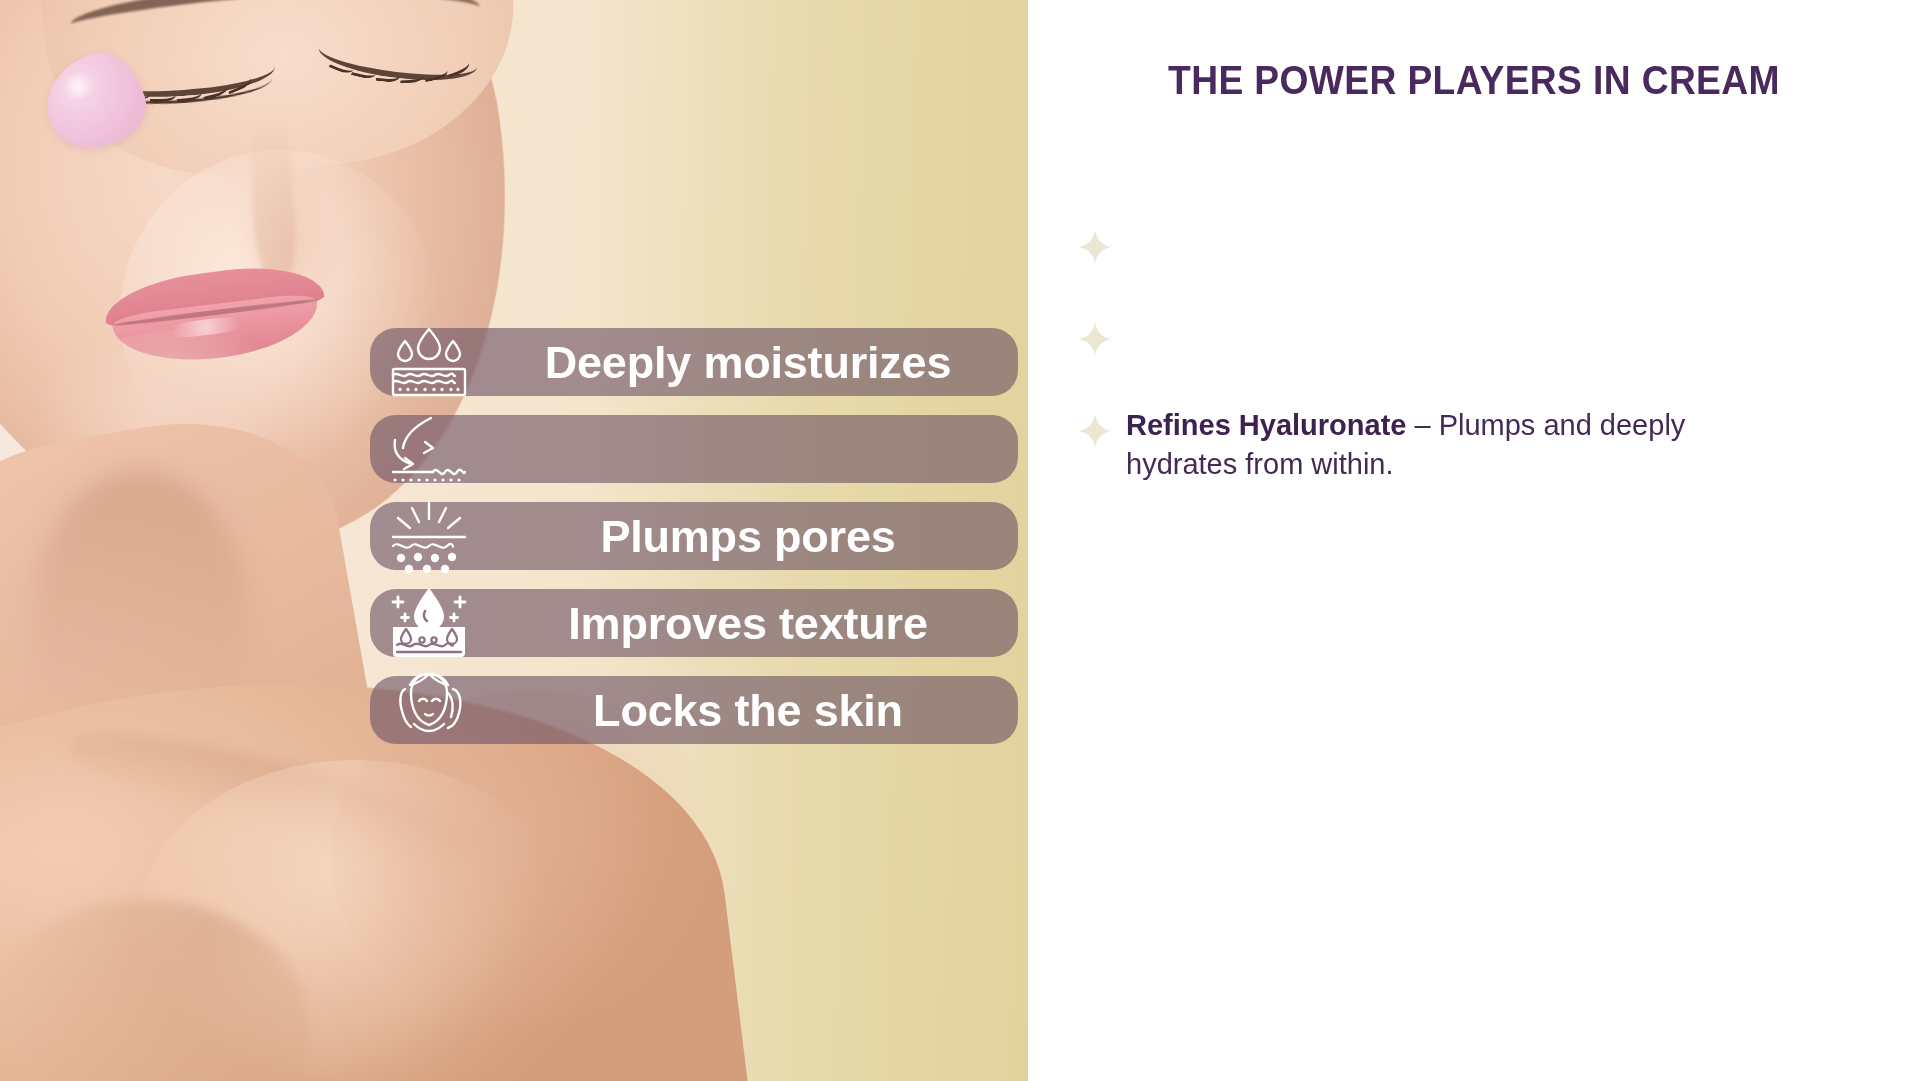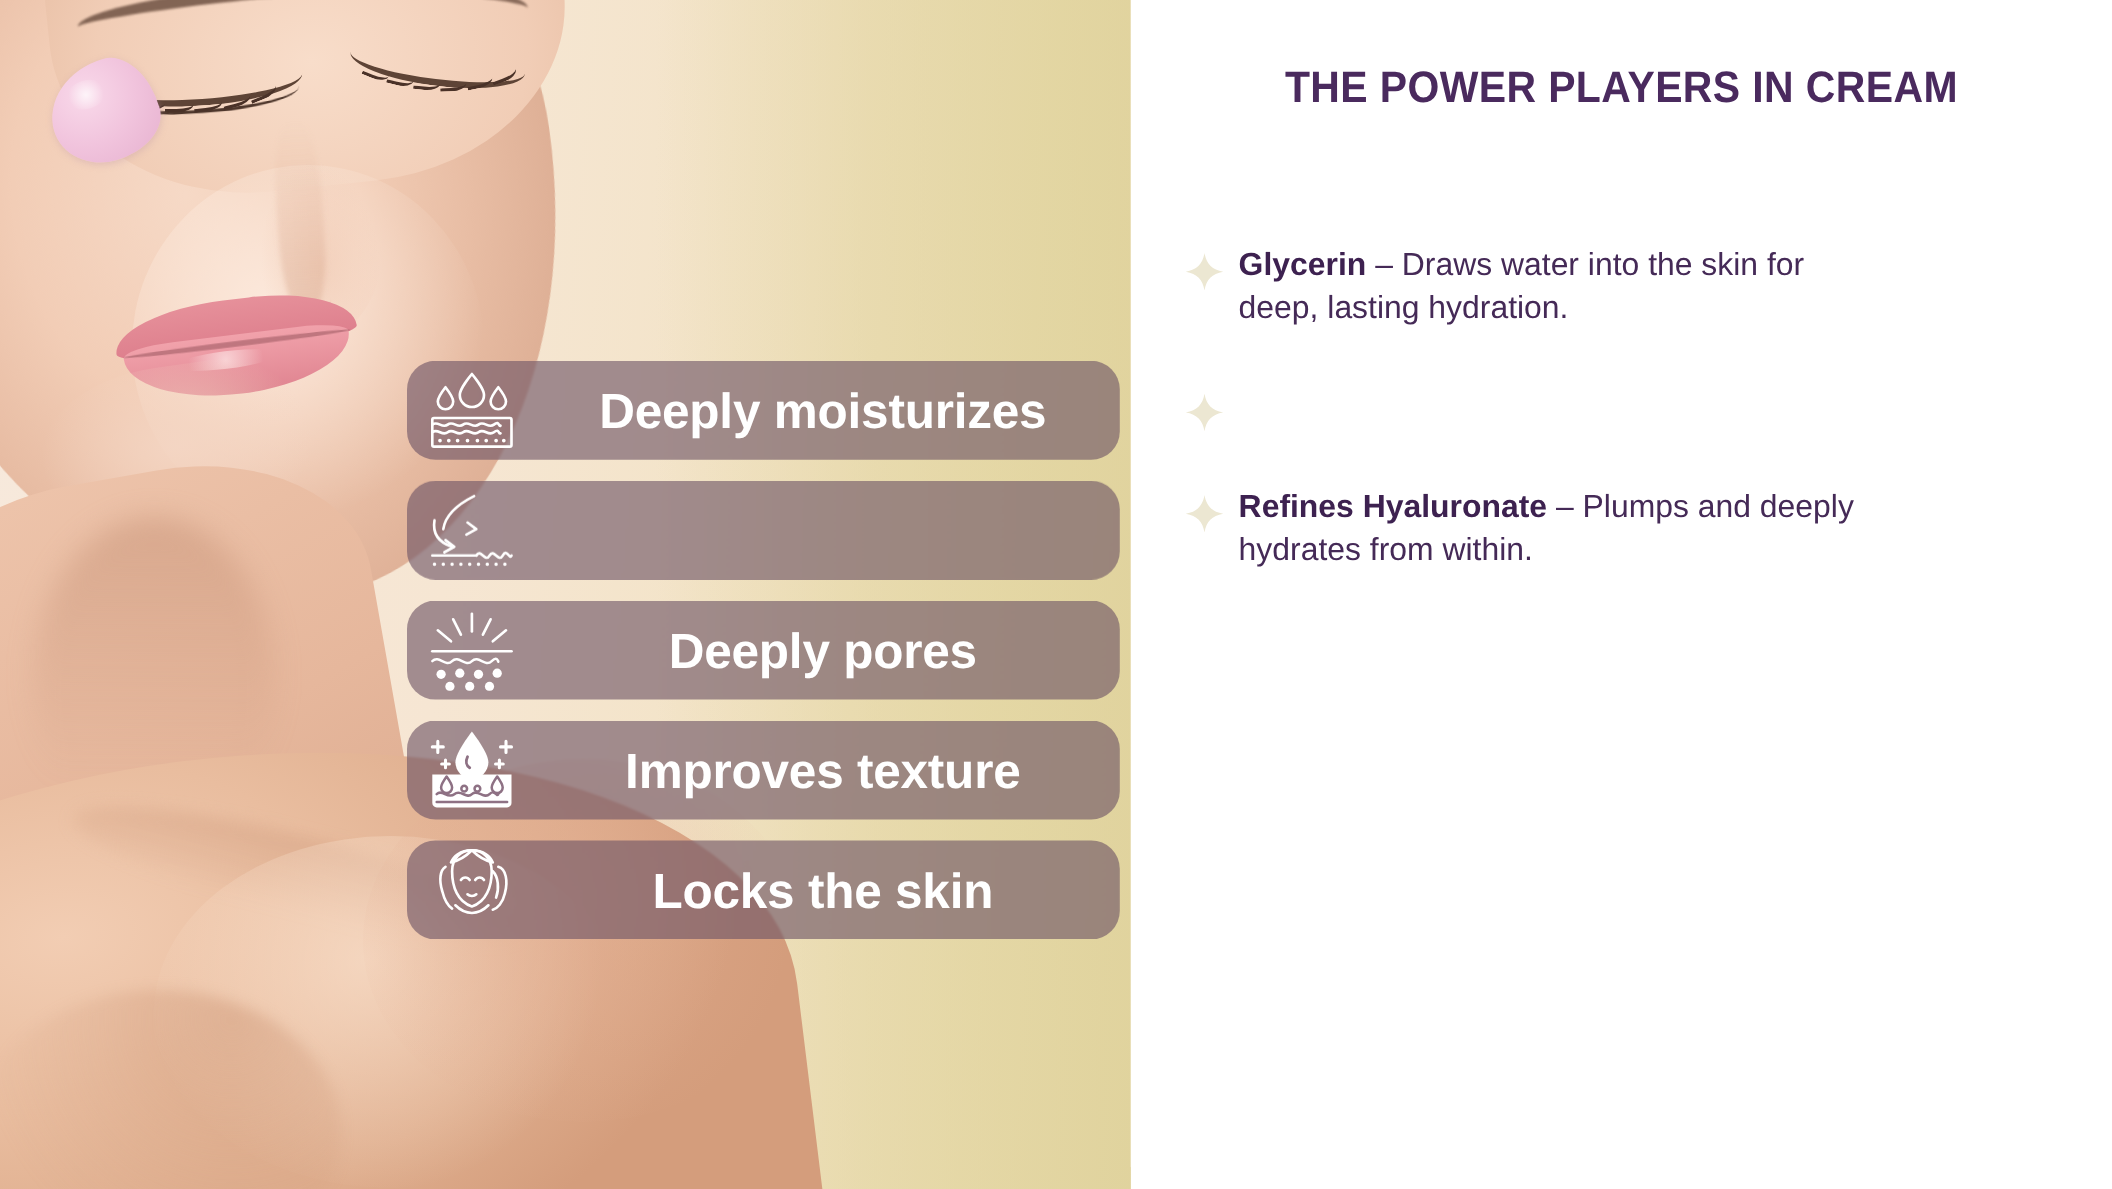--- a/index.html
+++ b/index.html
@@ -107,21 +107,21 @@
   .swatch::after { content:""; position:absolute; left:18px; top:14px; width:38px; height:26px;
     background:radial-gradient(circle,rgba(255,255,255,.7) 0%,rgba(255,255,255,0) 70%); border-radius:50%; }
 
   
   .soft-blob { position:absolute; left:330px; top:690px; width:400px; height:330px;
     background:radial-gradient(circle at 45% 42%, rgba(229,177,150,.5) 0%, rgba(229,177,150,0) 72%);
     border-radius:50%; }
 
   
   .pills { position:absolute; left:370px; top:328px; width:650px; }
-  .pill { position:relative; display:flex; align-items:center; height:90px; width:648px;
+  .pill { position:relative; display:flex; align-items:center; height:68px; width:648px;
     background:rgba(110,84,102,.62); border-radius:26px; margin-bottom:19px;
     backdrop-filter:blur(1px);gap:16px; }
   .pill-icon { width:118px; flex:0 0 118px; display:flex; align-items:center; justify-content:center; }
   .pill-icon svg { display:block; }
   .pill-label { flex:1; text-align:center; padding-right:26px; color:#ffffff;
     font-size:45px; font-weight:700; letter-spacing:-.2px; line-height:1; white-space:nowrap; }
 
   
   .right-panel { position:absolute; left:1028px; top:0; width:892px; height:1061px; background:#ffffff; }
   .headline { position:absolute; left:0; top:58px; width:892px; text-align:center;
@@ -235,21 +235,21 @@
               <circle cx="20" cy="59" r="4.2"></circle>
                 <circle cx="37" cy="58" r="4.2"></circle>
               <circle cx="54" cy="59" r="4.2"></circle>
                 <circle cx="71" cy="58" r="4.2"></circle>
               <circle cx="28" cy="70" r="4.2"></circle>
                 <circle cx="46" cy="70" r="4.2"></circle>
               <circle cx="64" cy="70" r="4.2"></circle>
             </g>
           </svg>
         </div>
-        <div class="pill-label">Deeply pores</div>
+        <div class="pill-label">Plumps pores</div>
       </div>
 
       <div class="pill">
         <div class="pill-icon">
           <svg width="96" height="76" viewBox="0 0 96 76" fill="none" stroke="#fff" stroke-width="2.4" stroke-linecap="round" stroke-linejoin="round">
             <path d="M48 3c0 0-15 19-15 28a15 15 0 0 0 30 0C63 22 48 3 48 3z" fill="#fff" stroke="none"></path>
             <path d="M44 26c-2 4-1 8 2 10" stroke="#8e7184" stroke-width="2.6"></path>
             <g stroke-width="2.8">
               <path d="M17 12v10M12 17h10"></path>
               <path d="M79 12v10M74 17h10"></path>
@@ -297,23 +297,20 @@
 
     <div class="ing-list">
 
 
       <div class="ing-item">
         <div class="spark">
           <svg width="34" height="34" viewBox="0 0 34 34">
               <path d="M17 0c1.6 9.6 6.8 15.4 17 17-10.2 1.6-15.4 7.4-17 17-1.6-9.6-6.8-15.4-17-17C10.2 15.4 15.4 9.6 17 0z" fill="#ece7d2"></path>
             </svg>
         </div>
-        <div class="ing-text">
-          <b>Glycerin</b><span> –  Draws water into the skin for deep, lasting hydration.</span>
-        </div>
       </div>
 
 
       <div class="ing-item">
         <div class="spark">
           <svg width="34" height="34" viewBox="0 0 34 34">
               <path d="M17 0c1.6 9.6 6.8 15.4 17 17-10.2 1.6-15.4 7.4-17 17-1.6-9.6-6.8-15.4-17-17C10.2 15.4 15.4 9.6 17 0z" fill="#ece7d2"></path>
             </svg>
         </div>
       </div>

